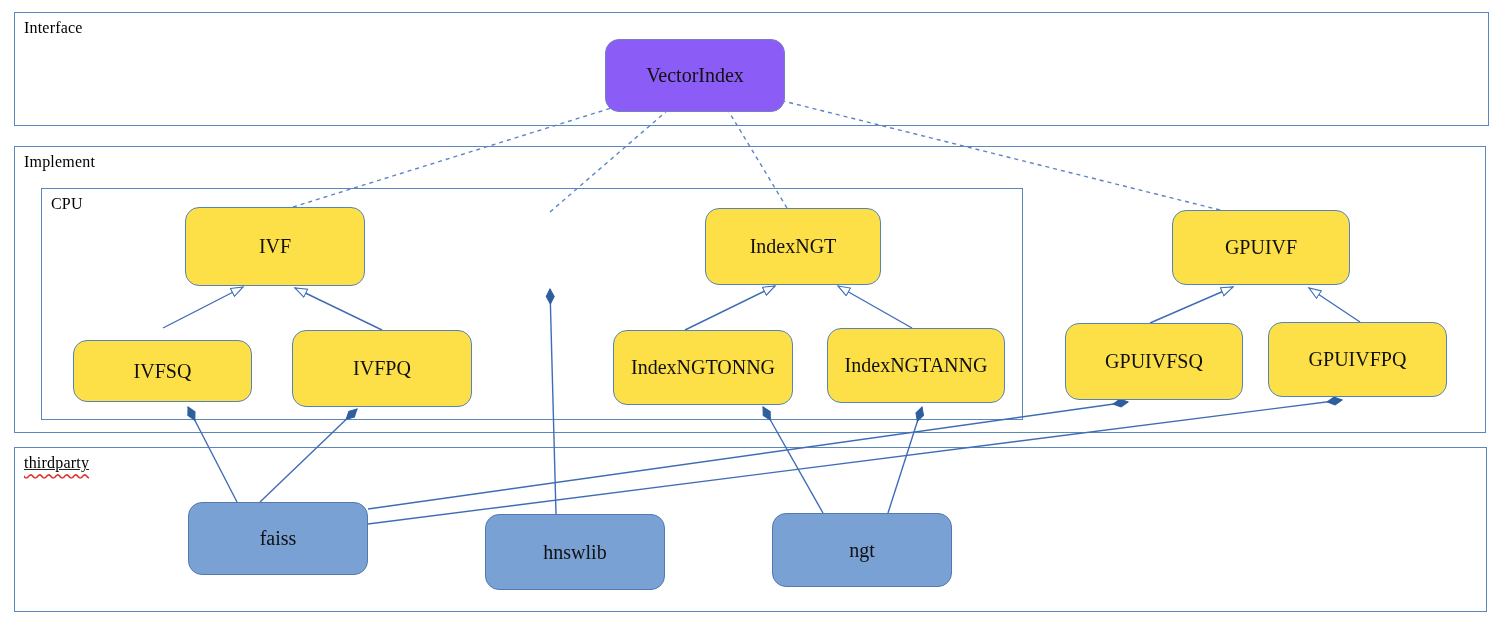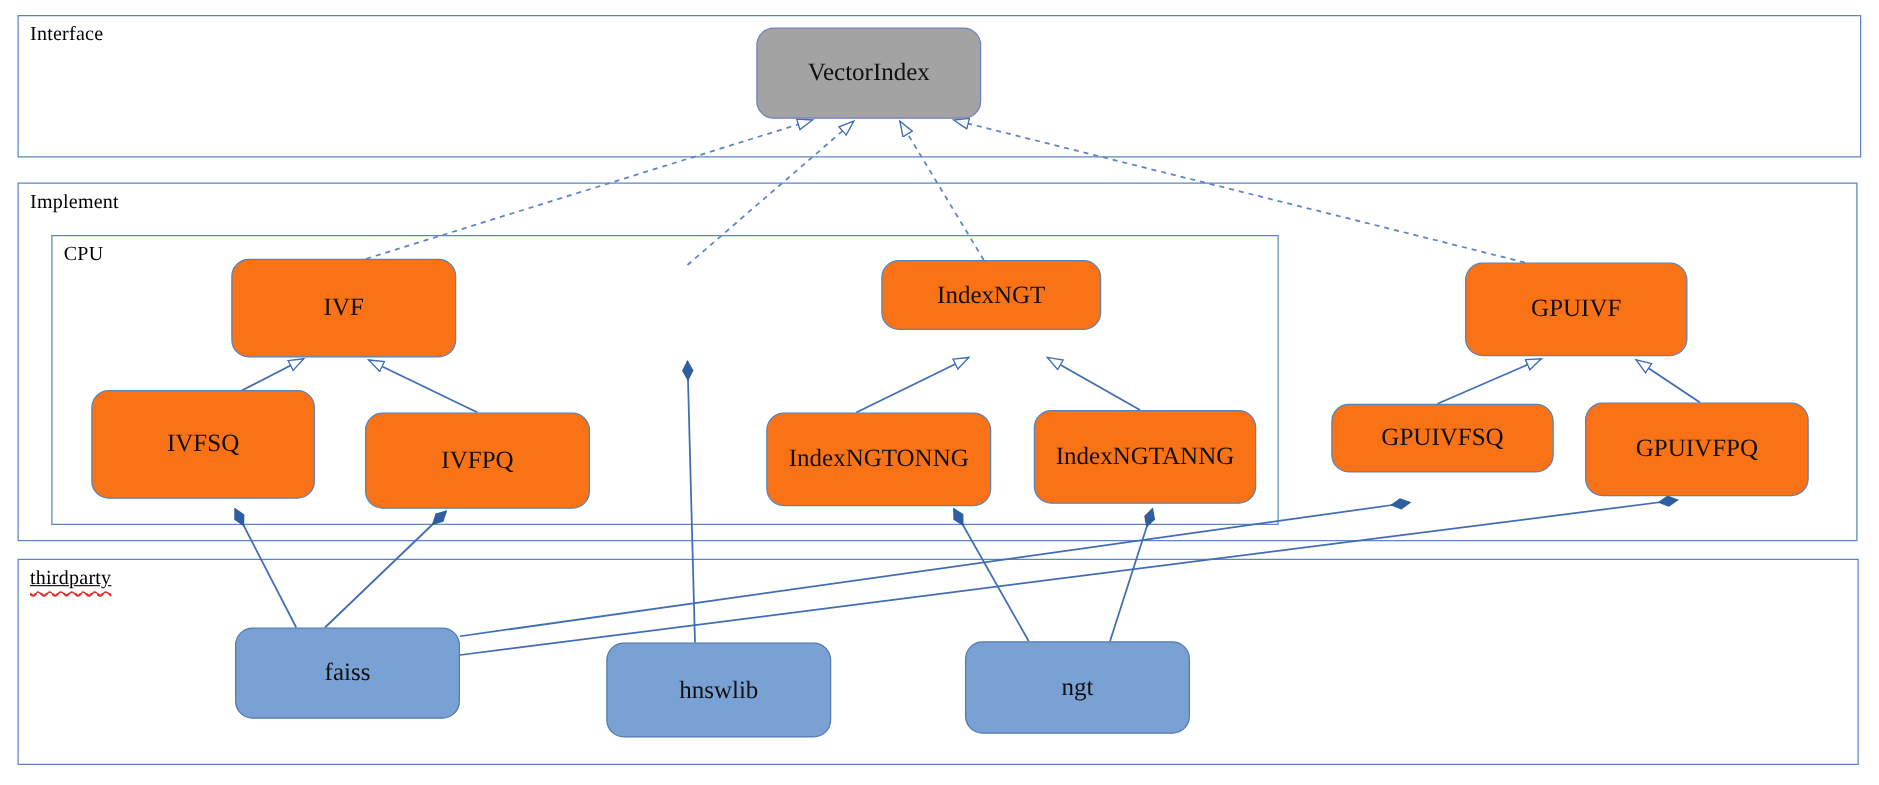--- a/index.html
+++ b/index.html
@@ -6,23 +6,23 @@
   .canvas{position:relative;width:1503px;height:628px;background:#fff;overflow:hidden;
           font-family:"Liberation Sans",sans-serif;}
   .section{position:absolute;border:1.5px solid #5b87be;background:transparent;box-sizing:border-box;font-family:Liberation Serif, serif;}
   .section-label{position:absolute;top:6px;left:9px;font-size:16px;color:#000;letter-spacing:.2px;}
   .u-solid{text-decoration:underline solid #222;}
   .u-wavy{text-decoration-line:underline;text-decoration-style:wavy;text-decoration-color:#e03030;
           text-underline-offset:5px;}
   .node{position:absolute;display:flex;align-items:center;justify-content:center;
         border-radius:14px;font-family:"Liberation Serif",serif;font-size:20px;color:#101010;
         box-sizing:border-box;text-align:center;}
-  .green{background:#f97316;border:1.5px solid #5584bd;font-family:Liberation Serif, serif;}
+  .green{background:#fde047;border:1.5px solid #5584bd;font-family:Liberation Serif, serif;}
   .blue{background:#7aa1d3;border:1.5px solid #5379b0;}
-  .pink{background:#a3a3a3;border:1.5px solid #7080c0;}
+  .pink{background:#8b5cf6;border:1.5px solid #7080c0;margin-top:17px;}
   svg.edges{position:absolute;left:0;top:0;pointer-events:none;}
   .edge{stroke:#3f6db5;stroke-width:1.4;fill:none;}
   .edge.dashed{stroke:#5c84c4;stroke-dasharray:4 4;}
 </style>
 </head>
 <body>
 
 <div class="canvas">
 
   <div class="section" style="left:14px;top:12px;width:1475px;height:114px">
@@ -73,40 +73,40 @@
     <line class="edge" x1="1342" y1="400" x2="368" y2="524" marker-start="url(#dia)"></line>
   </svg>
 
   <div class="node pink" style="left:605px;top:22px;width:180px;height:73px">
     <span>VectorIndex</span>
   </div>
 
   <div class="node green" style="left:185px;top:207px;width:180px;height:79px">
     <span>IVF</span>
   </div>
-  <div class="node green" style="left:705px;top:208px;width:176px;height:56px">
+  <div class="node green" style="left:705px;top:208px;width:176px;height:77px">
     <span>IndexNGT</span>
   </div>
-  <div class="node green" style="left:73px;top:312px;width:179px;height:87px">
+  <div class="node green" style="left:73px;top:340px;width:179px;height:62px">
     <span>IVFSQ</span>
   </div>
   <div class="node green" style="left:292px;top:330px;width:180px;height:77px">
     <span>IVFPQ</span>
   </div>
   <div class="node green" style="left:613px;top:330px;width:180px;height:75px">
     <span>IndexNGTONNG</span>
   </div>
   <div class="node green" style="left:1172px;top:210px;width:178px;height:75px">
     <span>GPUIVF</span>
   </div>
 
   <div class="node green" style="left:827px;top:328px;width:178px;height:75px">
     <span>IndexNGTANNG</span>
   </div>
-  <div class="node green" style="left:1065px;top:323px;width:178px;height:55px">
+  <div class="node green" style="left:1065px;top:323px;width:178px;height:77px">
     <span>GPUIVFSQ</span>
   </div>
   <div class="node green" style="left:1268px;top:322px;width:179px;height:75px">
     <span>GPUIVFPQ</span>
   </div>
 
   <div class="node blue" style="left:188px;top:502px;width:180px;height:73px">
     <span>faiss</span>
   </div>
   <div class="node blue" style="left:485px;top:514px;width:180px;height:76px">

